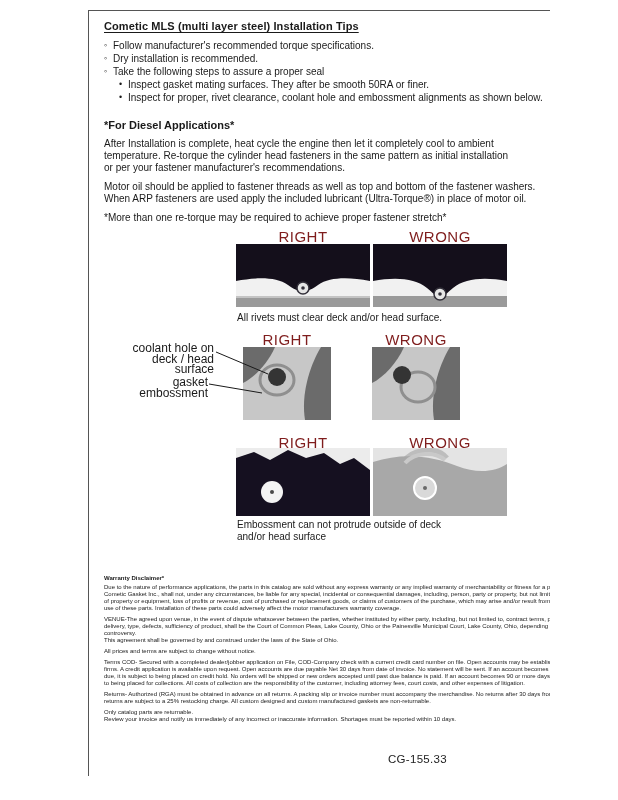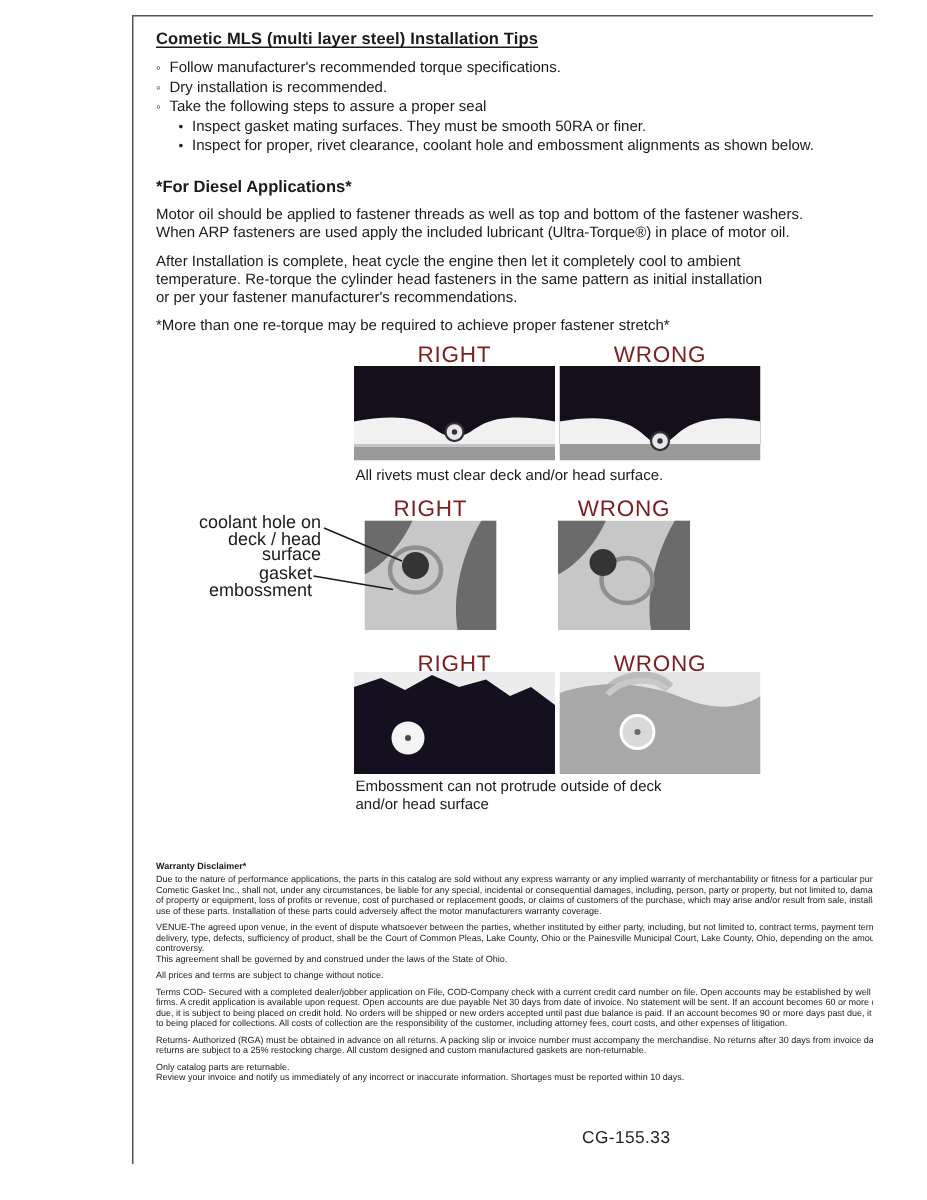--- a/index.html
+++ b/index.html
@@ -1,17 +1,17 @@
 <!DOCTYPE html>
 <html><head>
 <meta charset="utf-8">
 <style>
   html,body{margin:0;padding:0;background:#fff;}
   #page{position:relative;width:550px;height:800px;background:#ffffff;overflow:hidden;
-        font-family:"Liberation Sans",sans-serif;color:#1a1a1a;padding-left:32px;}
+        font-family:"Liberation Sans",sans-serif;color:#1a1a1a;}
   .rule{position:absolute;background:#555;}
   #rule-top{left:88px;top:10px;width:523px;height:1px;}
   #rule-left{left:88px;top:10px;width:1px;height:766px;}
 
   #text-col{position:absolute;left:104px;top:20px;width:504px;}
   .doc-title{font-size:11px;font-weight:bold;text-decoration:underline;text-underline-offset:2px;
              margin:0 0 7px 0;letter-spacing:.1px;}
   .tip-row{display:flex;font-size:10px;line-height:13px;}
   .tip-row .marker{width:9px;flex:none;font-size:9px;}
   .sub{margin-left:15px;}
@@ -49,33 +49,33 @@
     <div class="tip-row">
       <span class="marker">◦</span>
       <span>Dry installation is recommended.</span>
     </div>
     <div class="tip-row">
       <span class="marker">◦</span>
       <span>Take the following steps to assure a proper seal</span>
     </div>
     <div class="tip-row sub">
       <span class="marker">•</span>
-      <span>Inspect gasket mating surfaces.  They must be smooth 50RA or finer.</span>
+      <span>Inspect gasket mating surfaces.  They after be smooth 50RA or finer.</span>
     </div>
     <div class="tip-row sub">
       <span class="marker">•</span>
       <span>Inspect for proper, rivet clearance, coolant hole and embossment alignments as shown below.</span>
     </div>
 
     <h2 class="diesel-heading">*For Diesel Applications*</h2>
-    <p class="body-para">Motor oil should be applied to fastener threads as well as top and bottom of the fastener washers.
-When ARP fasteners are used apply the included lubricant (Ultra-Torque®) in place of motor oil.</p>
     <p class="body-para">After Installation is complete, heat cycle the engine then let it completely cool to ambient
 temperature. Re-torque the cylinder head fasteners in the same pattern as initial installation
 or per your fastener manufacturer's recommendations.</p>
+    <p class="body-para">Motor oil should be applied to fastener threads as well as top and bottom of the fastener washers.
+When ARP fasteners are used apply the included lubricant (Ultra-Torque®) in place of motor oil.</p>
     <p class="body-para">*More than one re-torque may be required to achieve proper fastener stretch*</p>
   </div>
 
   <div class="fig-label" style="left:236px;top:228px;">RIGHT</div>
   <div class="fig-label" style="left:373px;top:228px;">WRONG</div>
 
   <svg class="fig-img" style="left:236px;top:244px;" width="134" height="63" viewBox="0 0 134 63">
     <rect width="134" height="52" fill="#140f1b"></rect>
     <path d="M0,37 C22,33 40,33 52,41 C58,45 61,47 67,47 C73,47 76,45 82,41 C94,33 112,33 134,37 L134,52 L0,52 Z" fill="#f1f1f1"></path>
     <rect y="52" width="134" height="11" fill="#9a9a9a"></rect>

